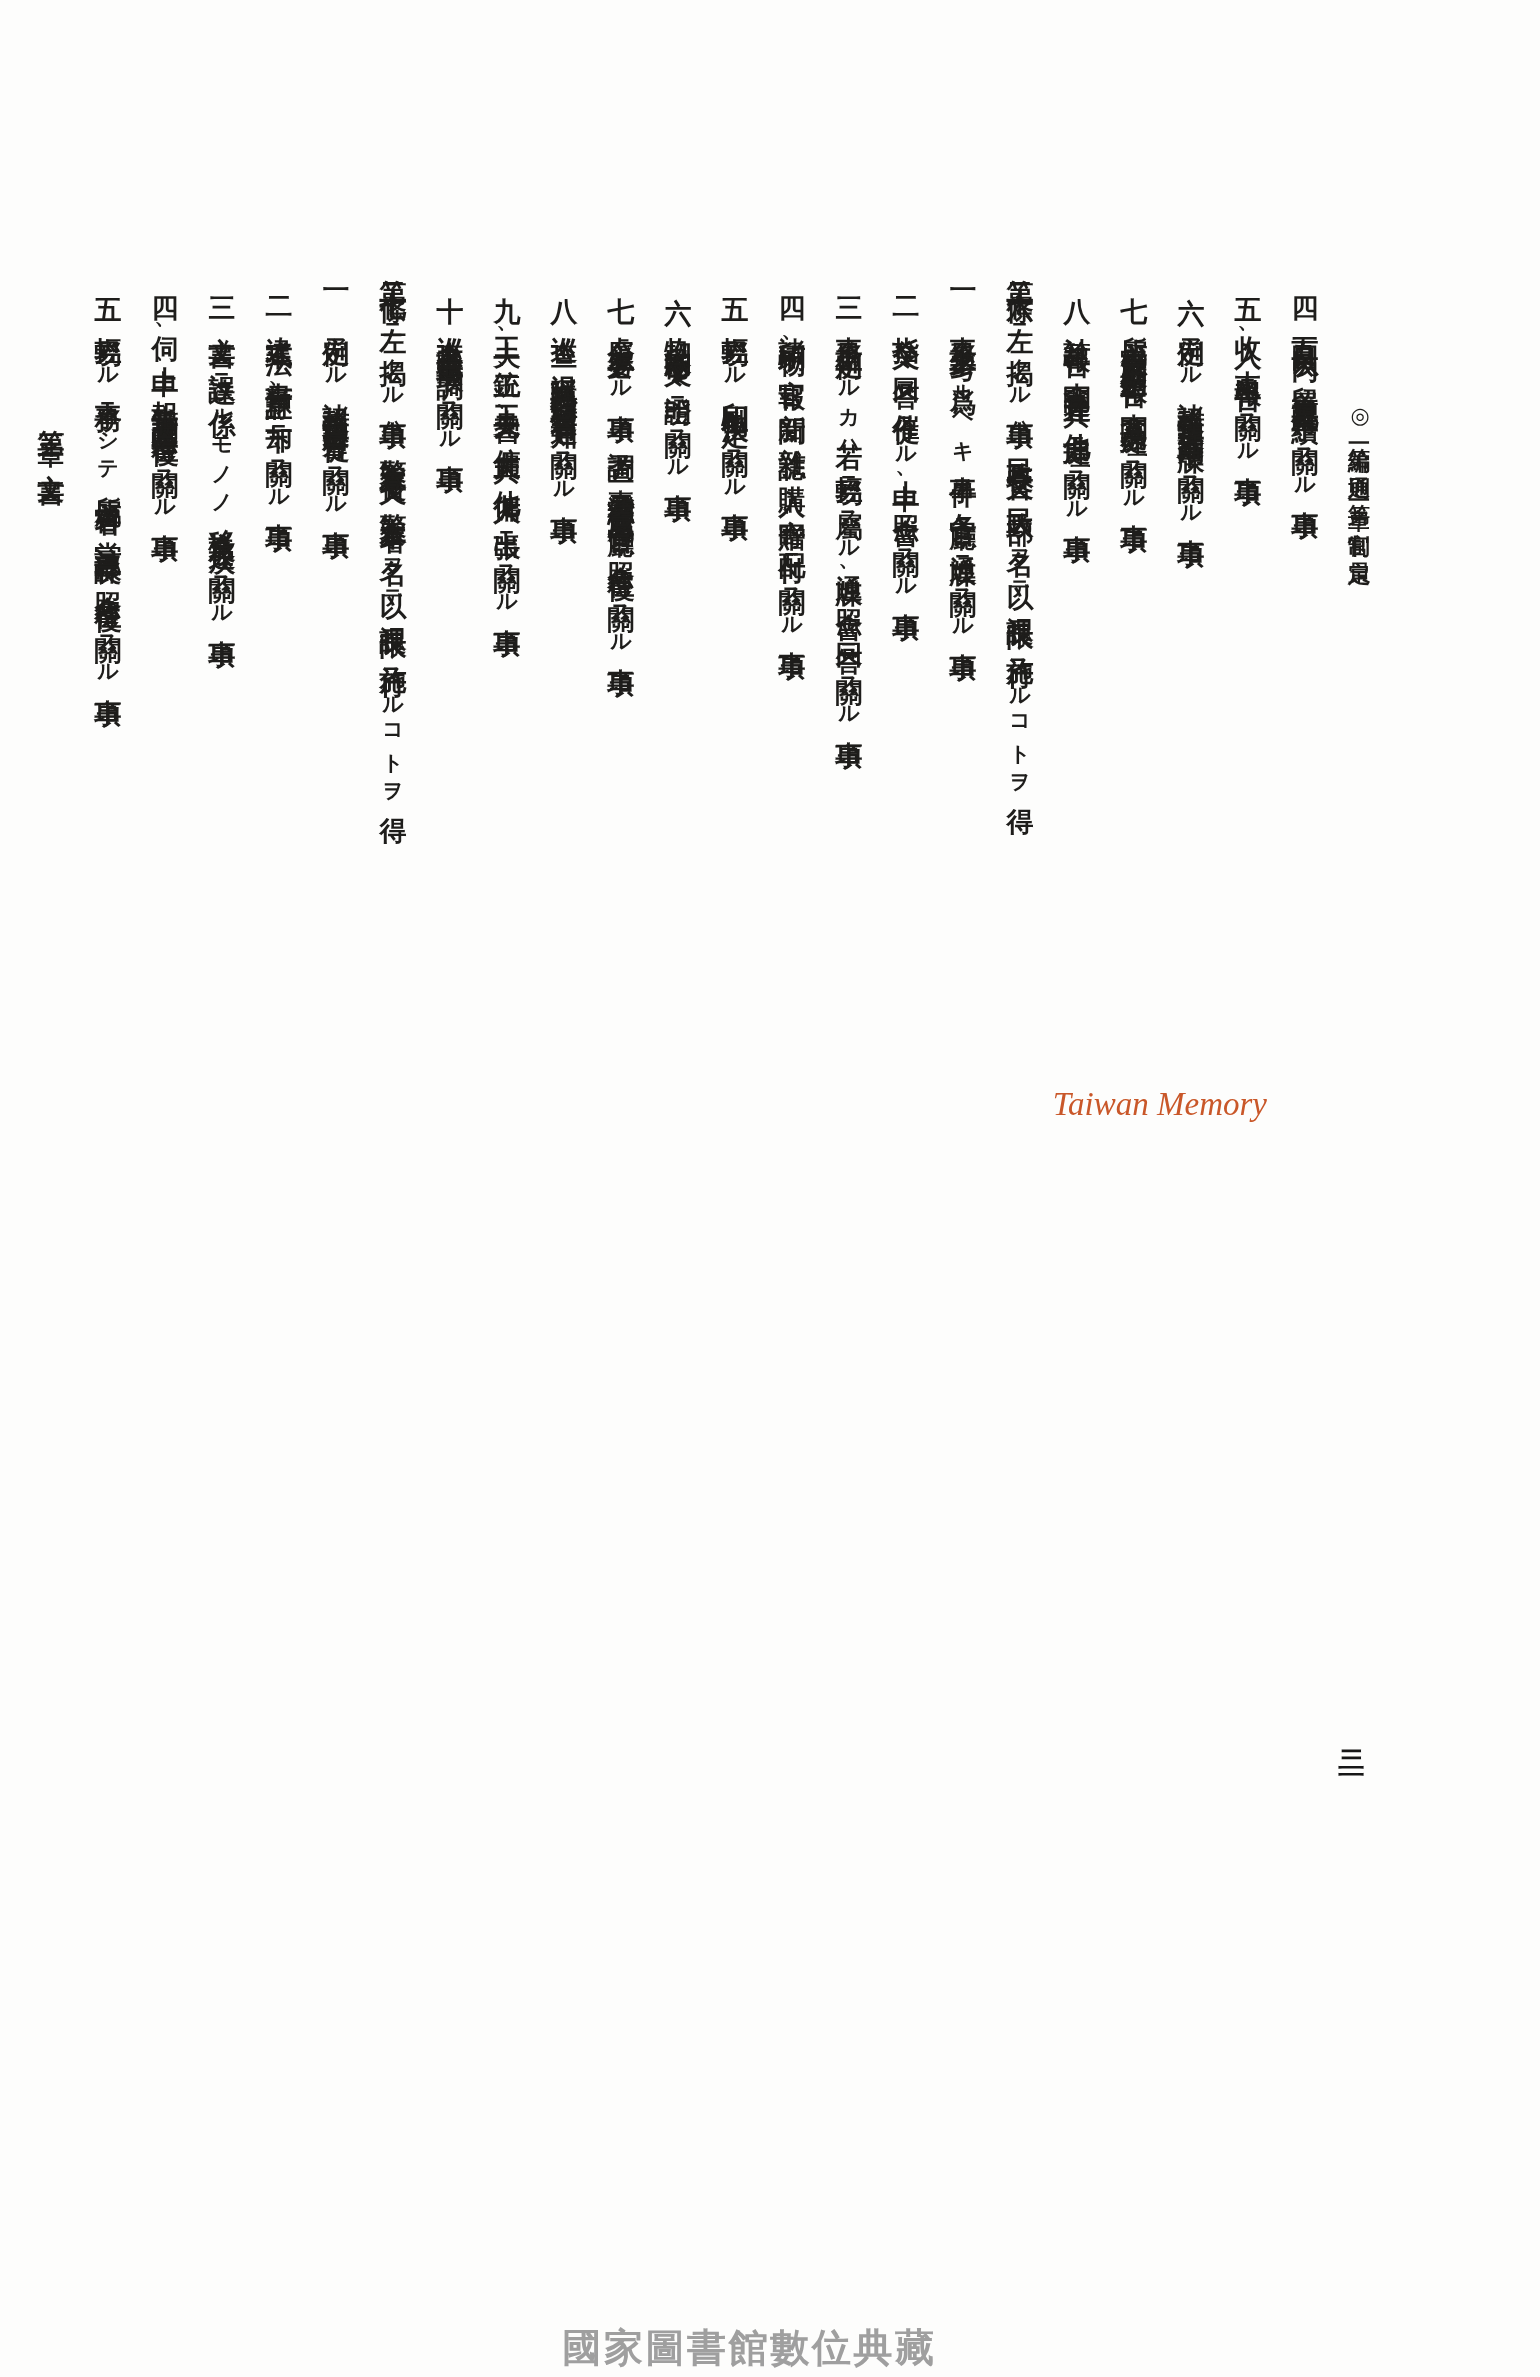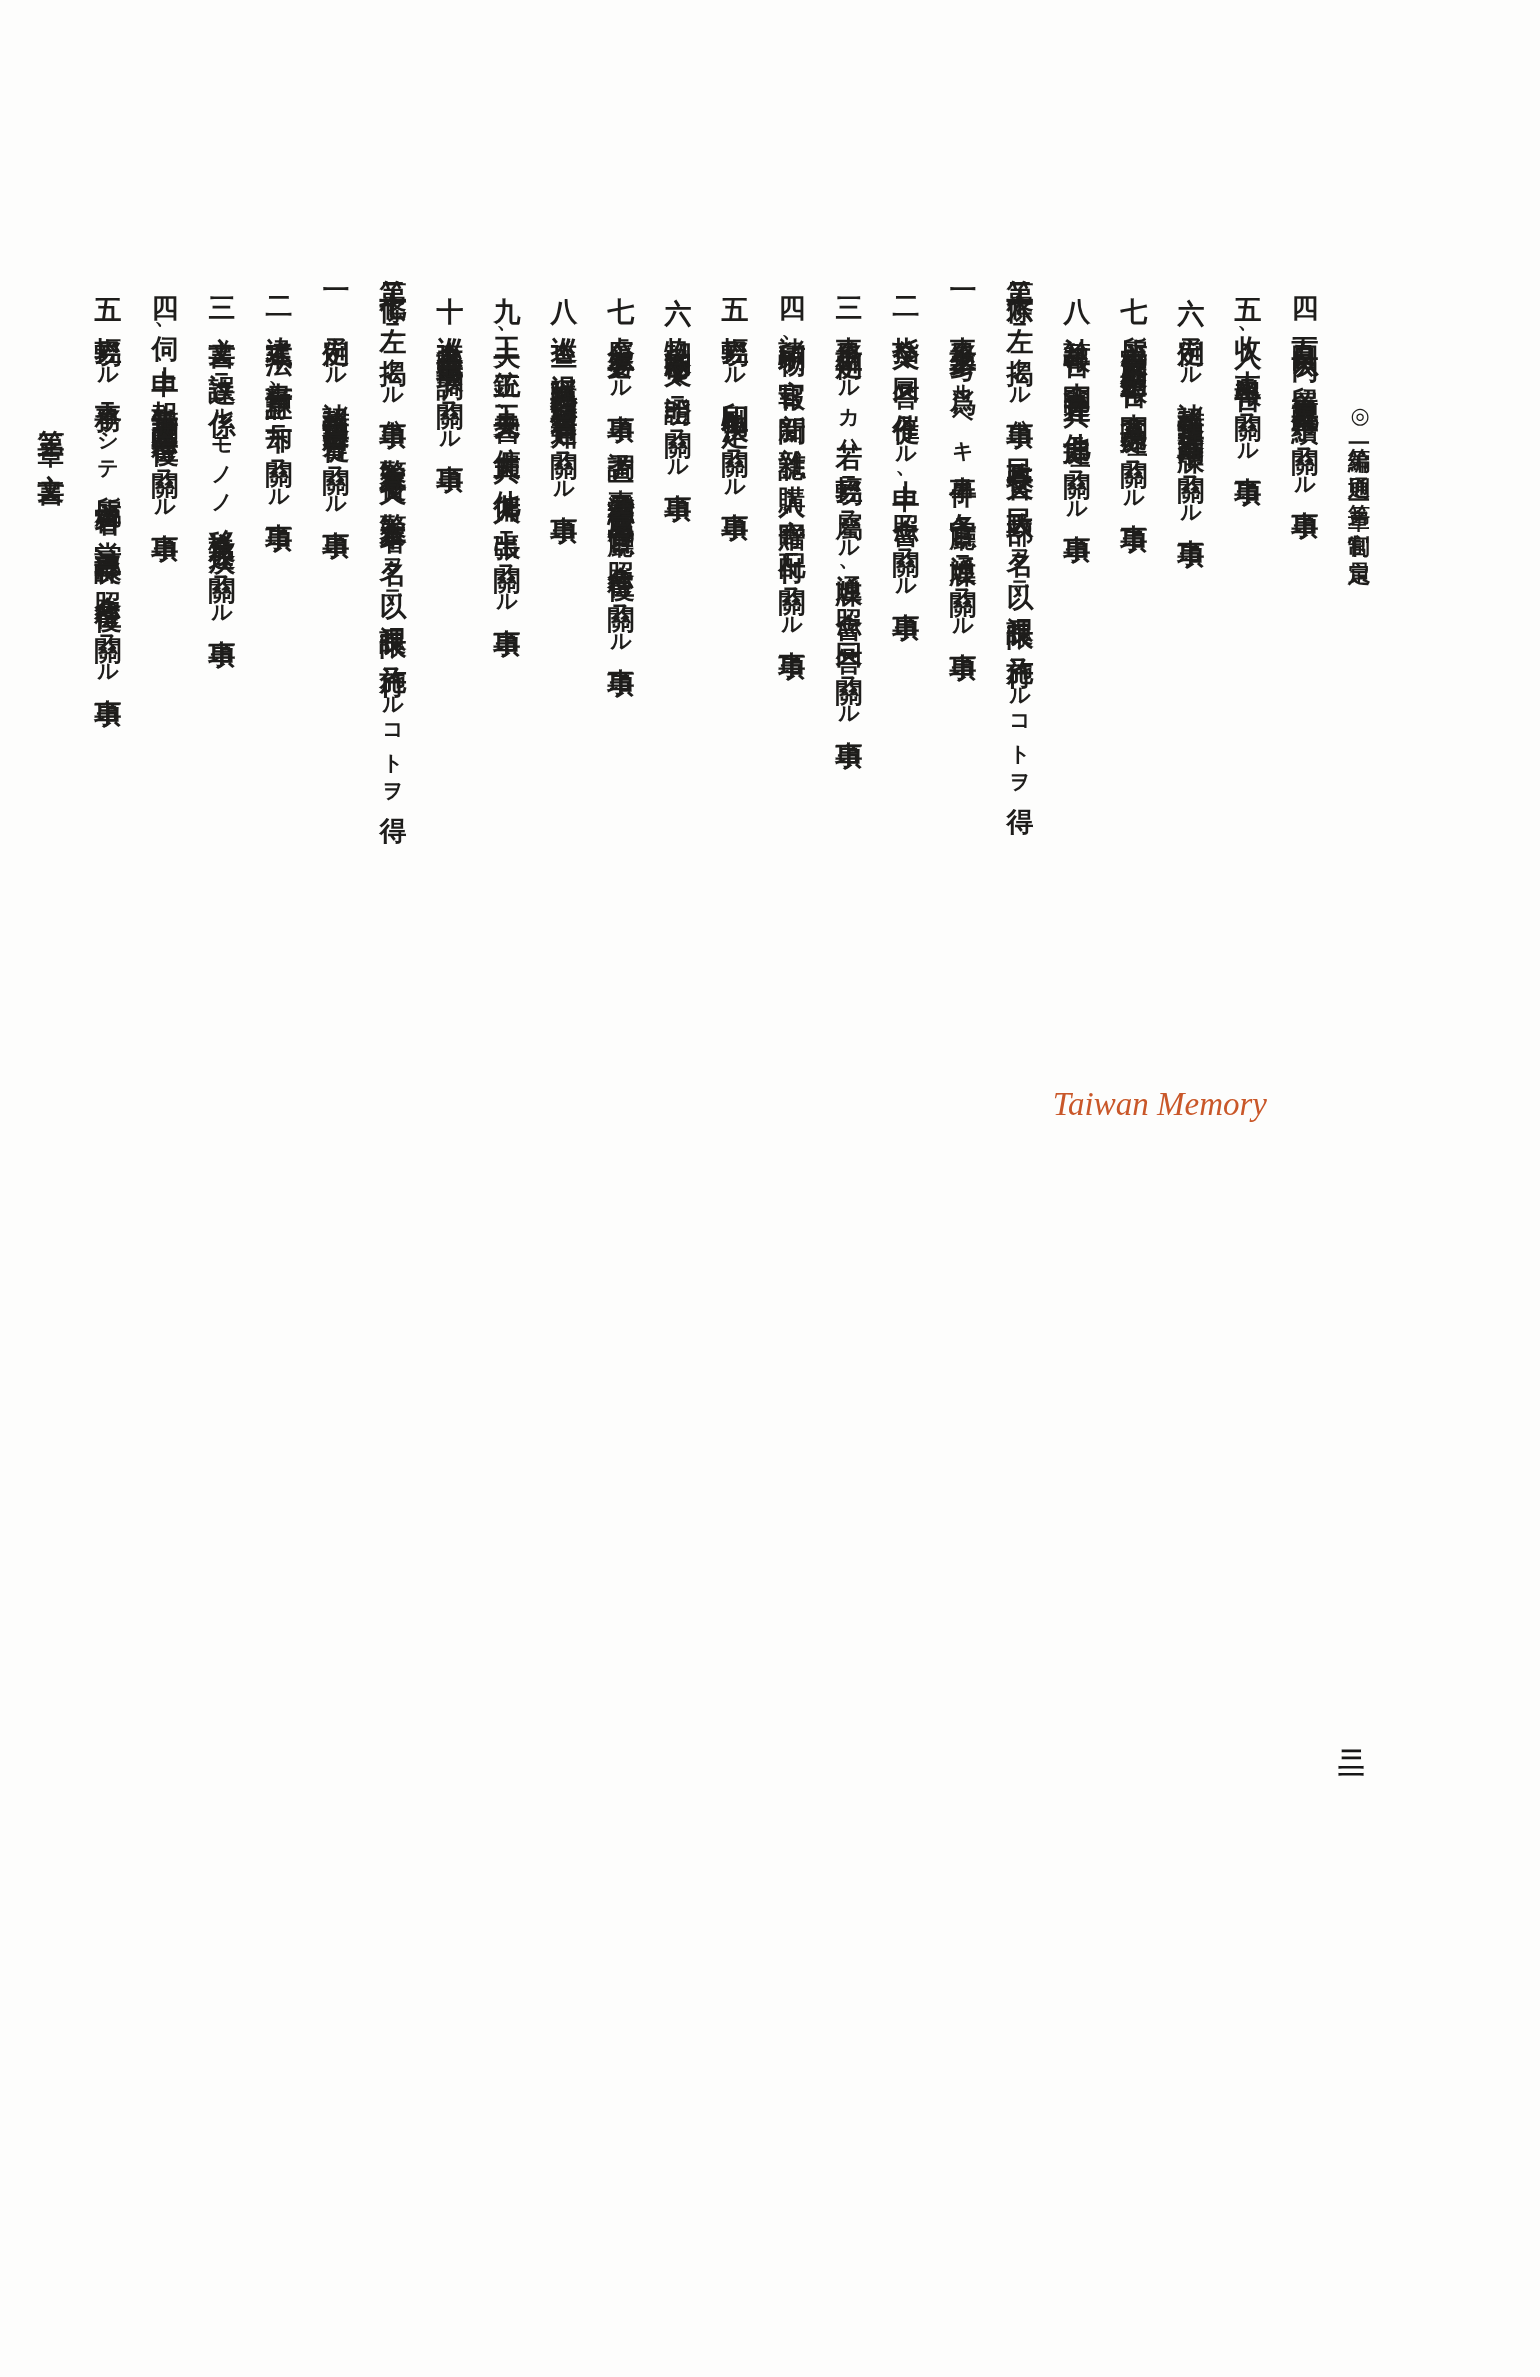--- a/index.html
+++ b/index.html
@@ -93,15 +93,16 @@
       <div class="col item"><span class="label">五</span><span class="text">輕易<span class="kn">ナ</span><span class="kn">ル</span>事務<span class="kn">ニ</span><span class="kn">シ</span><span class="kn">テ</span>所屬官署<span class="kn">ノ</span>當該部課長<span class="kn">ニ</span>照會往復<span class="kn">ニ</span>關<span class="kn">ス</span><span class="kn">ル</span>事項</span></div>
       <div class="col chapter"><span class="text">第三章　文書</span></div>
     </div>
 
   <div class="page-number">二二</div>
 
   <div class="watermark">
     <div class="wm-latin">Taiwan Memory</div>
   </div>
 
+  <div class="footer">國家圖書館數位典藏</div>
 
 </div>
 
 
 </body></html>

